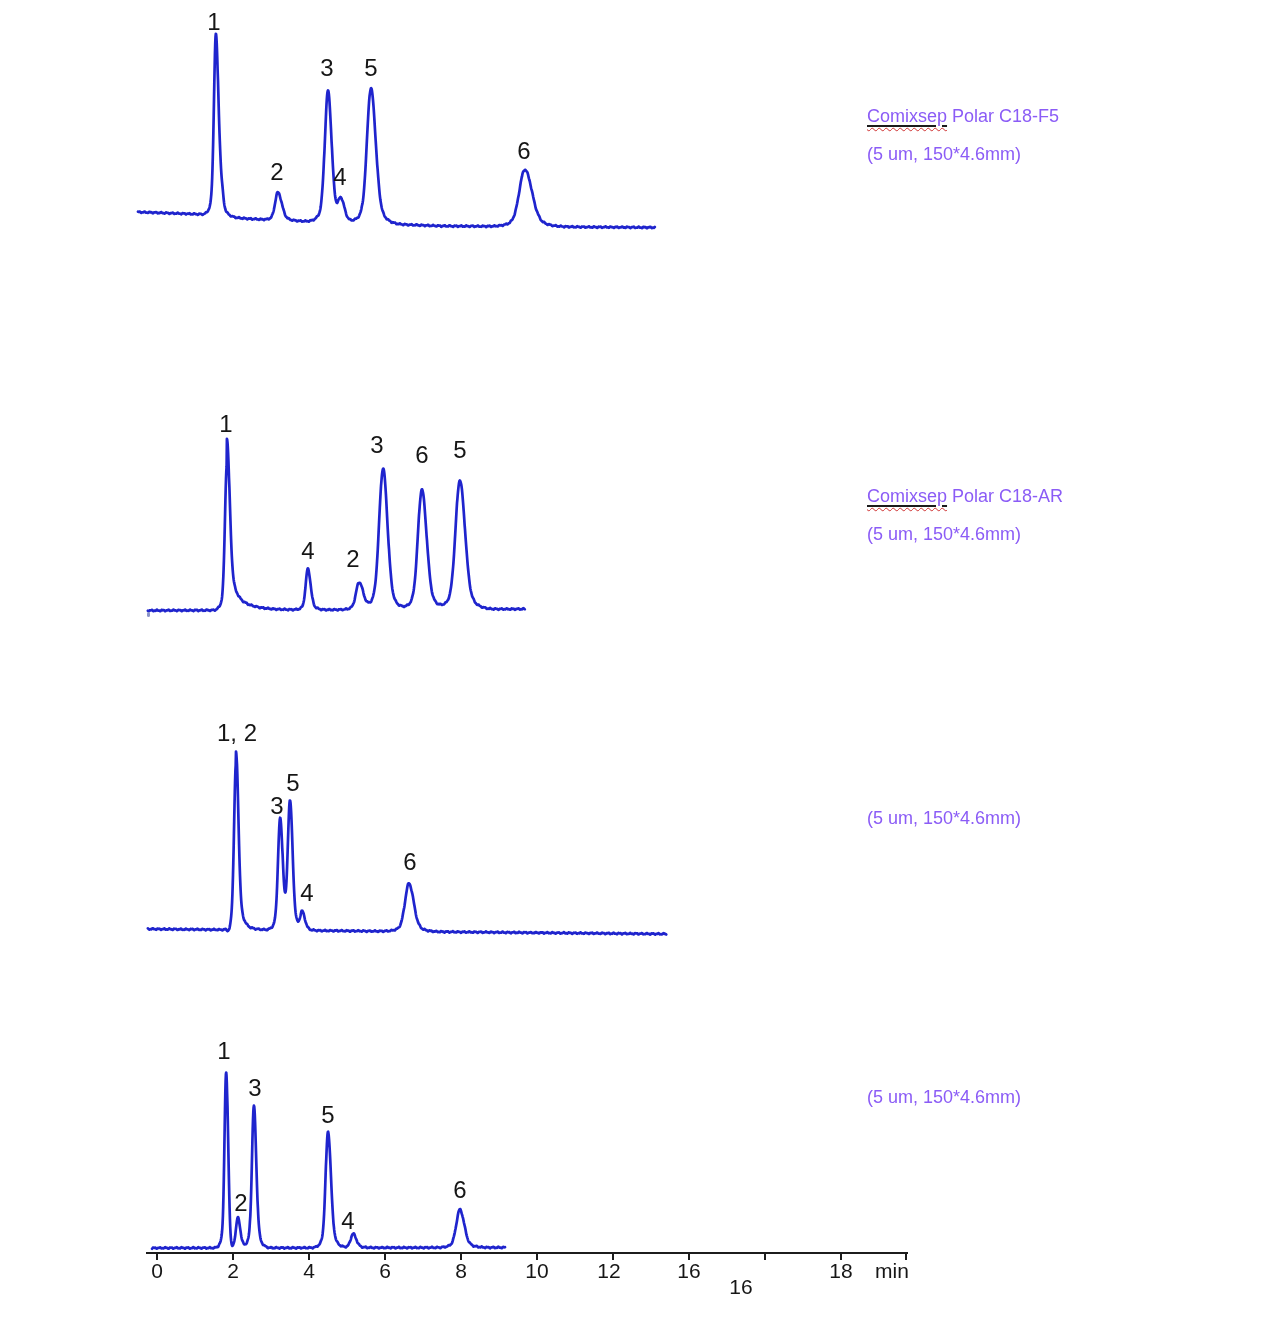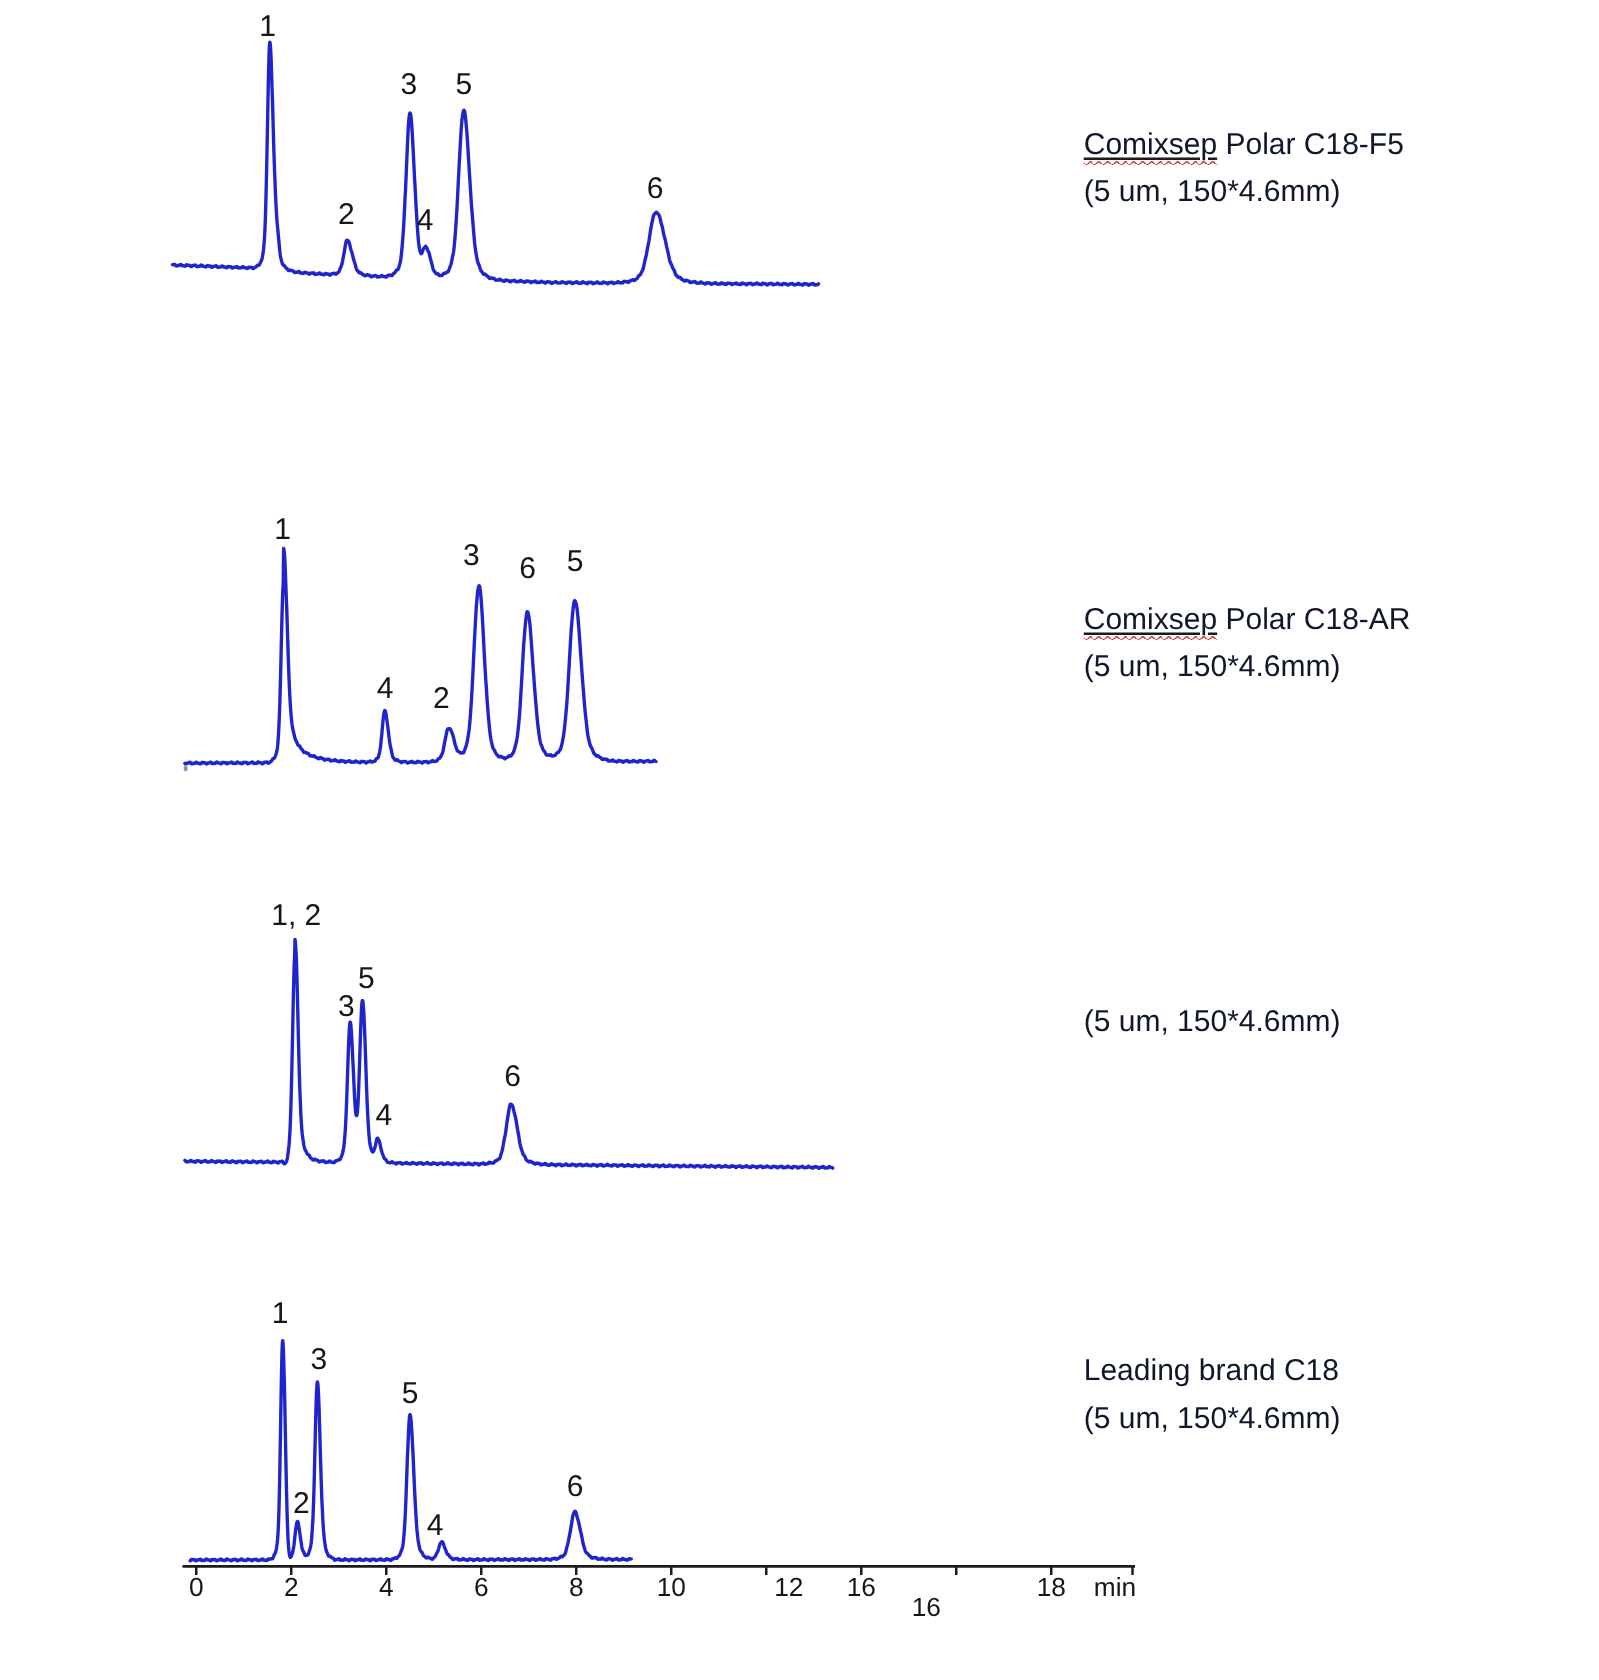--- a/index.html
+++ b/index.html
@@ -13,21 +13,21 @@
   #axis-ticks line{stroke-width:2px;}
   .peak-num{
     position:absolute;transform:translate(-50%,-50%);
     font-size:24px;color:#161616;white-space:nowrap;
   }
   .axis-num{
     position:absolute;top:1259px;transform:translateX(-50%);
     font-size:21px;color:#161616;white-space:nowrap;
   }
   .col-title{
-    position:absolute;font-size:24px;line-height:38px;color:#0f172a;white-space:nowrap;
+    position:absolute;font-size:18px;line-height:38px;color:#8b5cf6;white-space:nowrap;
   }
   .uline{
     text-decoration-line:underline;
     text-decoration-style:solid;
     text-decoration-color:#1b1b1b;
     text-decoration-thickness:1.5px;
     text-underline-offset:3px;
   }
   .squig{
     text-decoration-line:underline;
@@ -91,21 +91,21 @@
       <div class="peak-num" style="left: 348px; top: 1221px;">4</div>
       <div class="peak-num" style="left: 460px; top: 1190px;">6</div>
     </div>
   <div id="axis-labels">
       <div class="axis-num" style="left: 157px;">0</div>
       <div class="axis-num" style="left: 233px;">2</div>
       <div class="axis-num" style="left: 309px;">4</div>
       <div class="axis-num" style="left: 385px;">6</div>
       <div class="axis-num" style="left: 461px;">8</div>
       <div class="axis-num" style="left: 537px;">10</div>
-      <div class="axis-num" style="left: 631px; text-align: right;">12</div>
+      <div class="axis-num" style="left: 609px; text-align: right;">12</div>
       <div class="axis-num" style="left: 689px;">16</div>
       <div class="axis-num" style="left: 741px; margin-top: 16px;">16</div>
       <div class="axis-num" style="left: 841px;">18</div>
       <div class="axis-num" style="left: 892px;">min</div>
     </div>
 
   <div class="stray" style="left:147px;top:612px;"></div>
 
   <div class="col-title" id="title-block-0" style="left: 867px; top: 97px;">
     <div class="t-line1" id="title-line1-0"><span class="uline"><span class="squig">Comixsep</span></span><span> Polar C18-F5</span></div>
@@ -115,17 +115,16 @@
   <div class="col-title" id="title-block-1" style="left: 867px; top: 477px;">
     <div class="t-line1" id="title-line1-1"><span class="uline"><span class="squig">Comixsep</span></span><span> Polar C18-AR</span></div>
     <div class="t-line2">(5 um, 150*4.6mm)</div>
   </div>
 
   <div class="col-title" id="title-block-2" style="left: 867px; top: 799px;">
     <div class="t-line2">(5 um, 150*4.6mm)</div>
   </div>
 
   <div class="col-title" id="title-block-3" style="left: 867px; top: 1078px;">
-    <div class="t-line1" id="title-line1-3"><span>Leading brand C18</span></div>
     <div class="t-line2">(5 um, 150*4.6mm)</div>
   </div>
 
 </div>
 
 </body></html>

